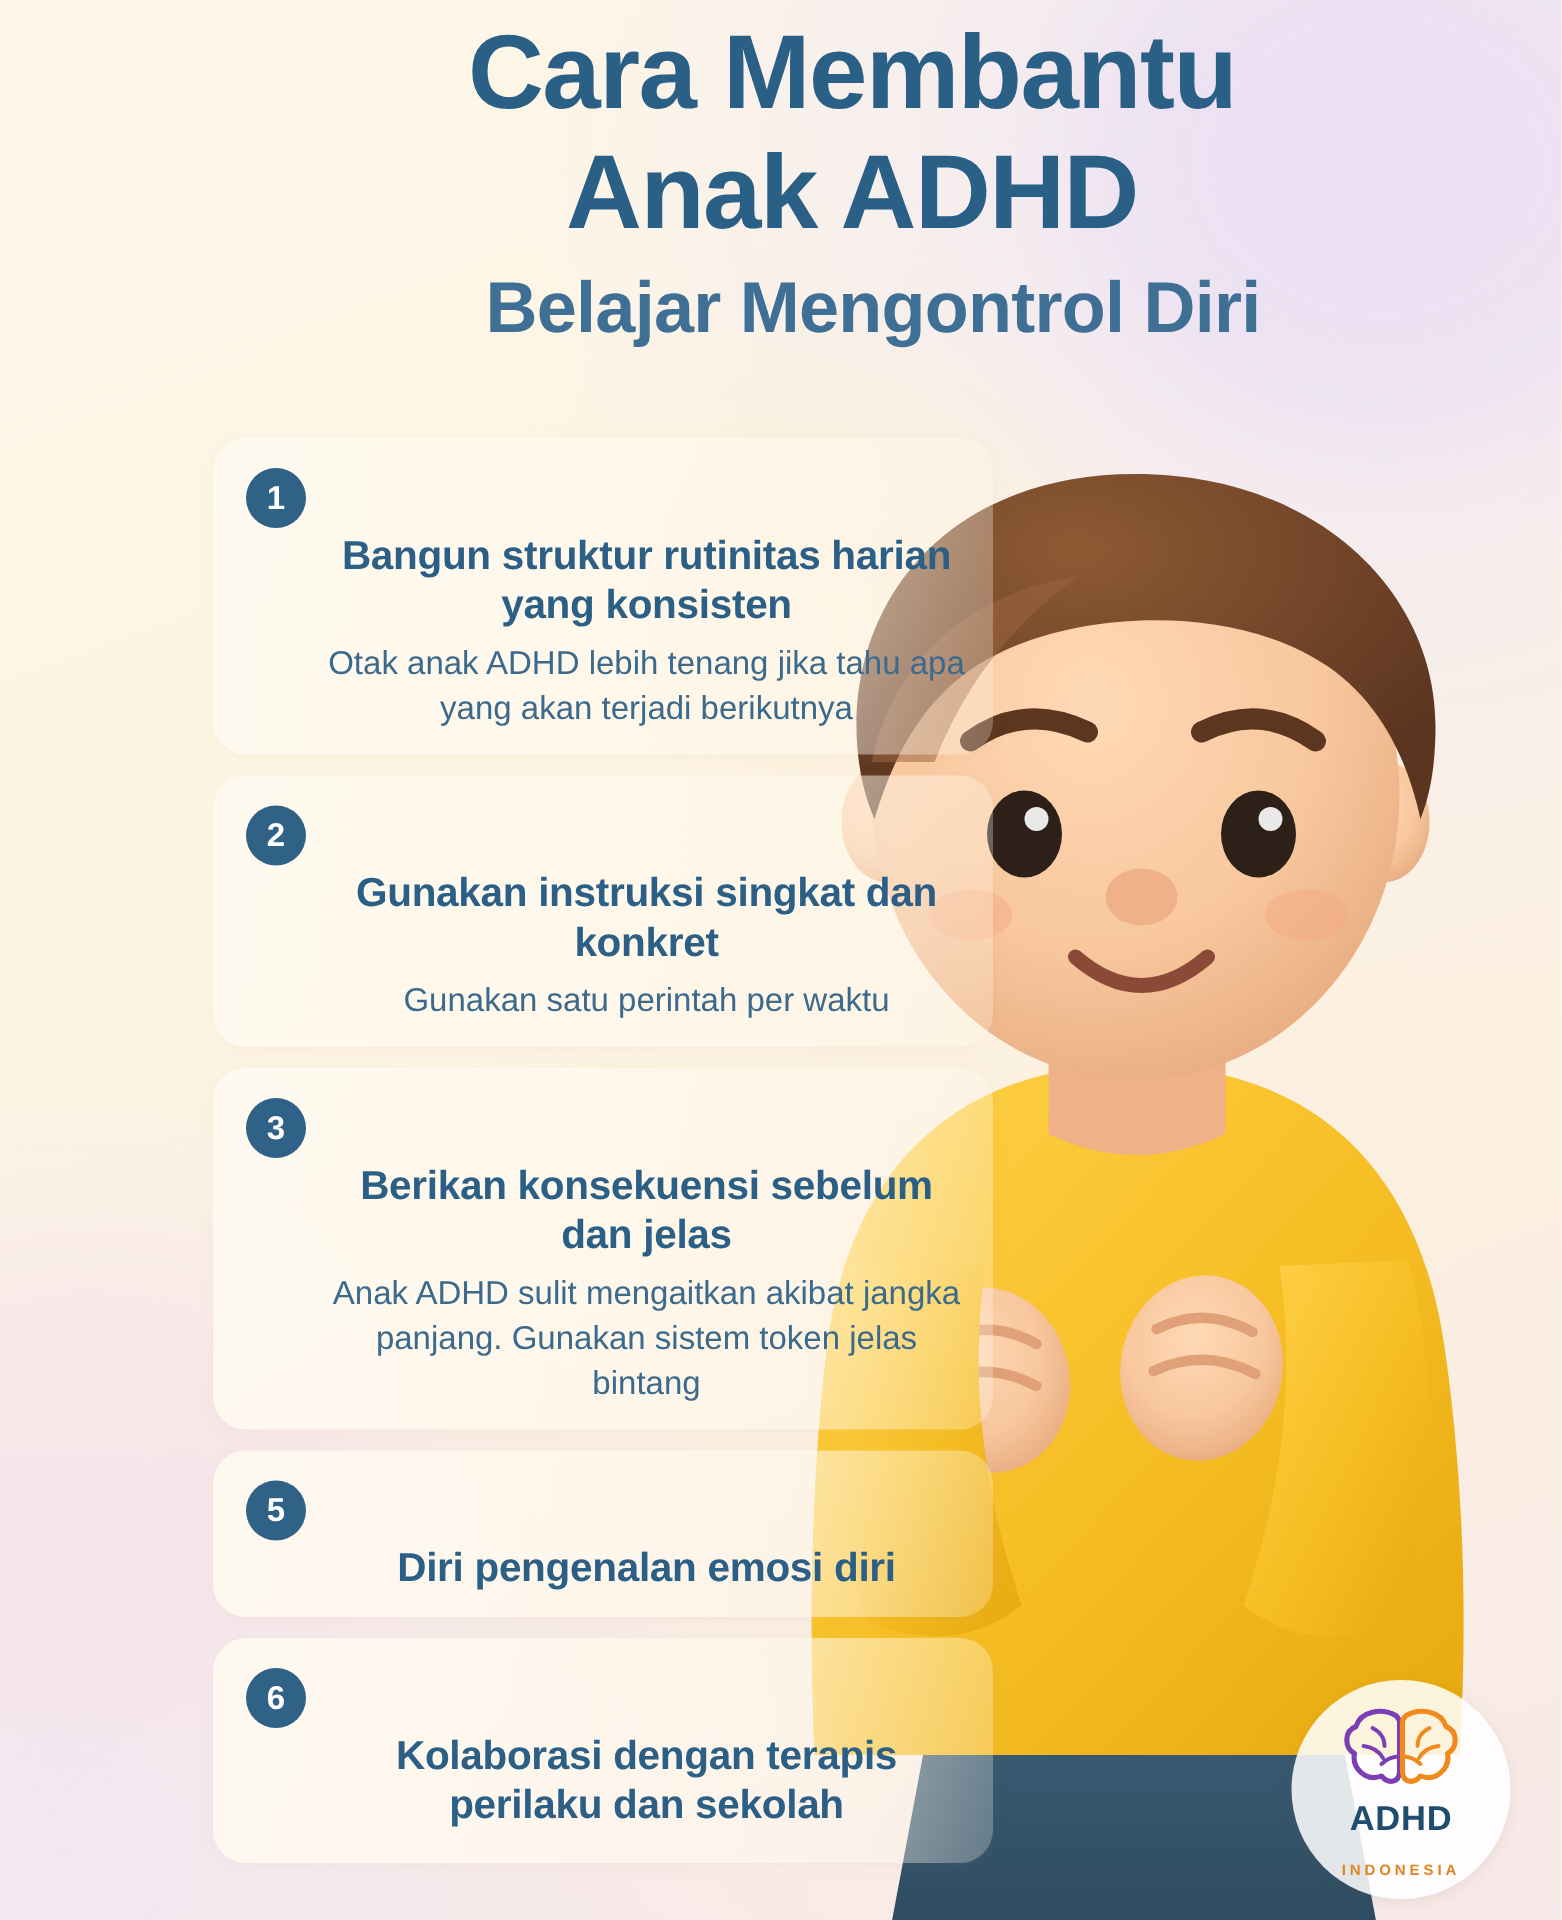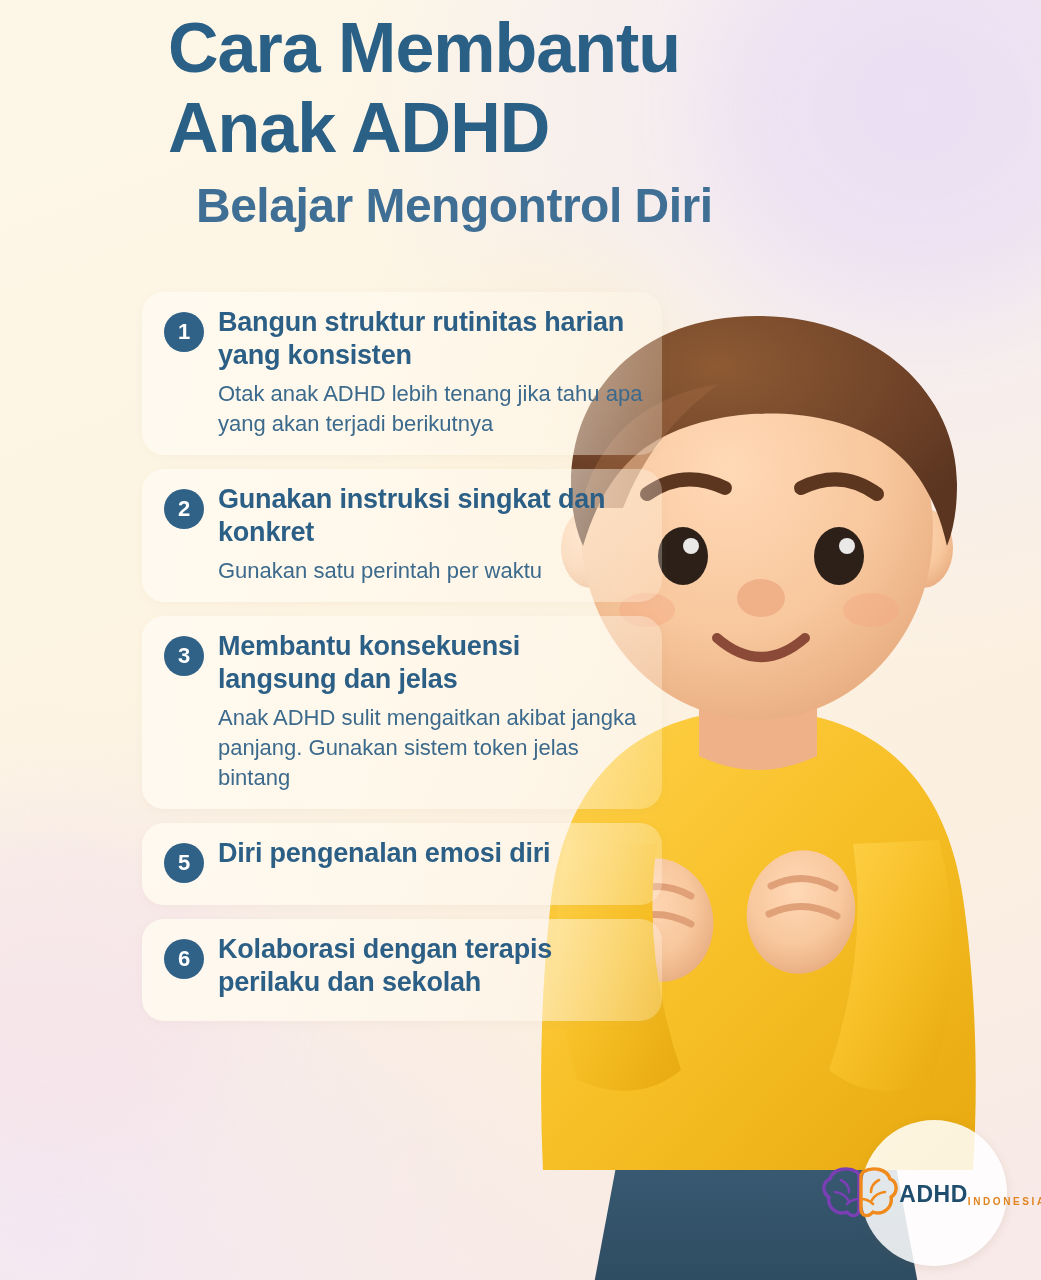--- a/index.html
+++ b/index.html
@@ -15,20 +15,21 @@
   }
   .poster {
     position: relative;
     width: 1041px;
     height: 1280px;
     background:
       radial-gradient(circle at 88% 8%, #efe6f7 0%, rgba(239,230,247,0) 38%),
       radial-gradient(circle at 4% 96%, #f3e7f2 0%, rgba(243,231,242,0) 34%),
       linear-gradient(160deg, #fdf7e8 0%, #fdf4e2 45%, #fbefe0 70%, #f7e9e9 100%);
     overflow: hidden;
+    text-align: center;
   }
 
   
   .blob {
     position: absolute;
     border-radius: 50%;
     filter: blur(40px);
     opacity: .55;
     pointer-events: none;
   }
@@ -105,20 +106,21 @@
     align-items: center;
     justify-content: center;
     line-height: 1;
   }
   .tip .title {
     color: #2c5f86;
     font-size: 27px;
     line-height: 33px;
     font-weight: 700;
     letter-spacing: -0.2px;
+    margin-top: 48px;
   }
   .tip .desc {
     margin-top: 7px;
     color: #3c6a8c;
     font-size: 22px;
     line-height: 30px;
     font-weight: 400;
   }
   .tip.no-desc { padding-bottom: 22px; }
 
@@ -127,21 +129,21 @@
     position: absolute;
     right: 34px;
     bottom: 14px;
     width: 146px;
     height: 146px;
     border-radius: 50%;
     background: rgba(255,255,255,.86);
     box-shadow: 0 2px 10px rgba(120,90,60,.12);
     z-index: 6;
     display: flex;
-    flex-direction: row;
+    flex-direction: column;
     align-items: center;
     justify-content: center;
   }
   .logo .brain { margin-top: 4px; }
   .logo .logo-title {
     font-size: 23px;
     font-weight: 700;
     color: #1f4d6e;
     letter-spacing: .5px;
     margin-top: 2px;
@@ -255,21 +257,21 @@
     </div>
 
     <div class="tip">
       <div class="num">2</div>
       <div class="title">Gunakan instruksi singkat dan konkret</div>
       <div class="desc">Gunakan satu perintah per waktu</div>
     </div>
 
     <div class="tip">
       <div class="num">3</div>
-      <div class="title">Membantu konsekuensi langsung dan jelas</div>
+      <div class="title">Berikan konsekuensi sebelum dan jelas</div>
       <div class="desc">Anak ADHD sulit mengaitkan akibat jangka panjang. Gunakan sistem token jelas bintang</div>
     </div>
 
     <div class="tip">
       <div class="num">5</div>
       <div class="title">Diri pengenalan emosi diri</div>
     </div>
 
     <div class="tip no-desc">
       <div class="num">6</div>

